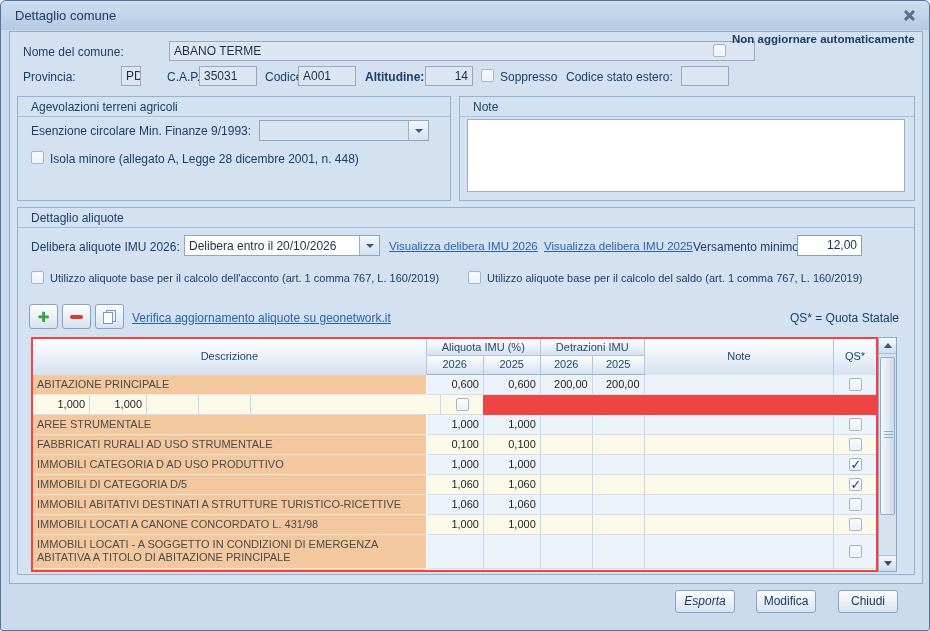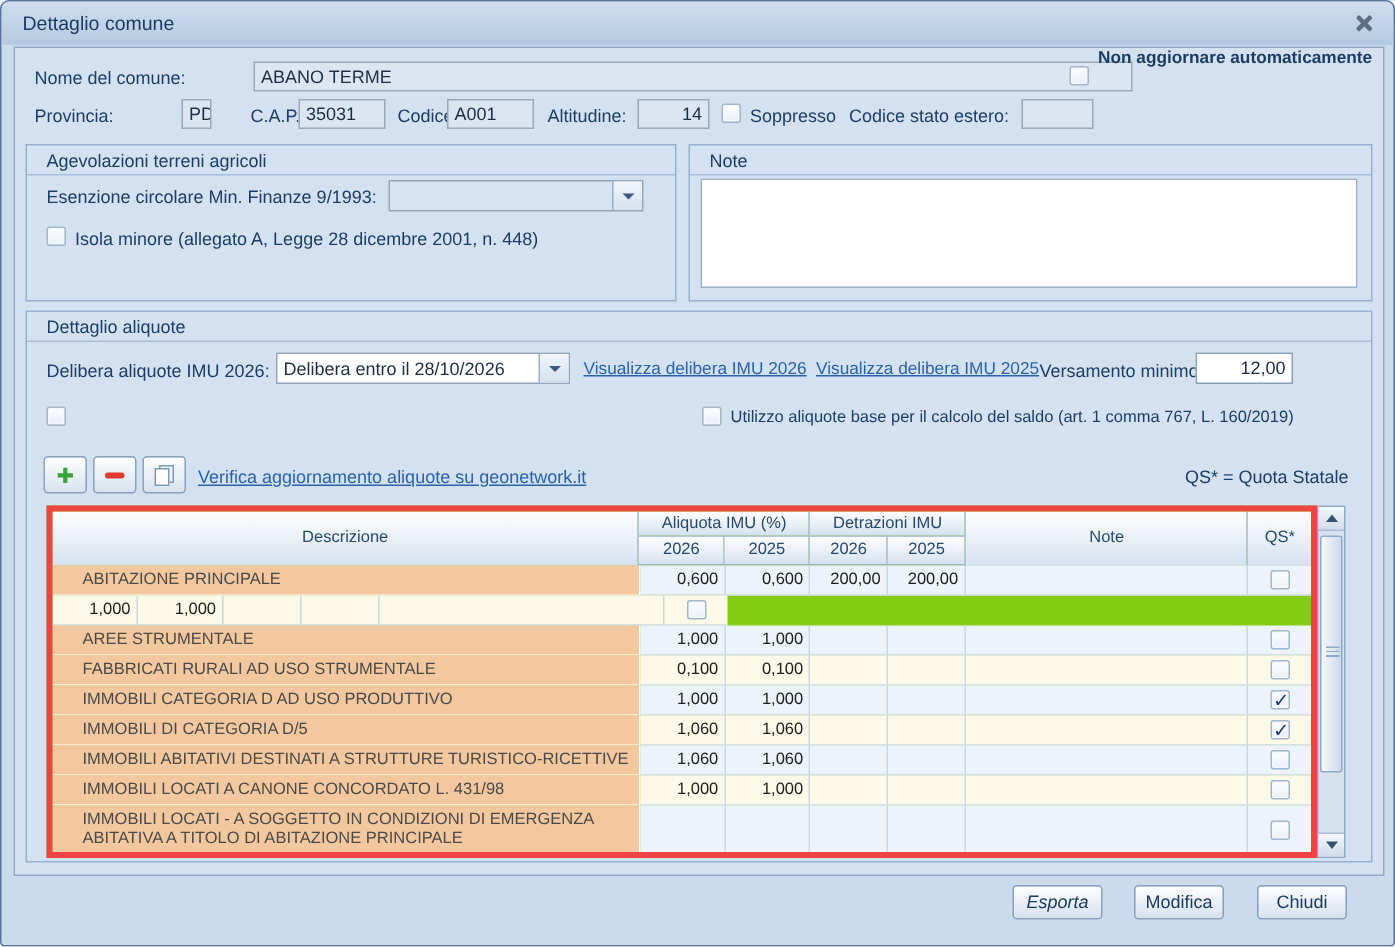--- a/index.html
+++ b/index.html
@@ -46,38 +46,38 @@
     border:1px solid #9ab0ca;font-size:12px;}
   
   .tbtn{position:absolute;width:29px;height:25px;border:1px solid #8aa2c0;border-radius:3px;
     background:linear-gradient(#fefefe,#d7e2f0);display:flex;align-items:center;justify-content:center;cursor:pointer;}
   .plus-g{color:var(--plus-icon,#3aa43a);font-size:14px;font-weight:bold;line-height:14px;}
   .minus-g{width:13px;height:4px;background:var(--minus-icon,#df3a2c);border-radius:2px;}
   .copy-g{position:relative;width:13px;height:14px;}
   .copy-g::before{content:"";position:absolute;right:0;top:0;width:8px;height:10px;background:#eef4fb;border:1px solid #7e98b5;}
   .copy-g::after{content:"";position:absolute;left:0;bottom:0;width:8px;height:10px;background:#ffffff;border:1px solid #7e98b5;}
   
-  .tbl{position:absolute;left:30px;top:336px;width:847px;height:235px;border:4px solid #ef4444;
-    background:#84cc16;overflow:hidden;font-size:11px;}
+  .tbl{position:absolute;left:30px;top:336px;width:847px;height:235px;border:2px solid #ef4444;
+    background:#ef4444;overflow:hidden;font-size:11px;}
   .thead{display:flex;height:36px;border-bottom:1px solid #9db2cc;}
   .hc{background:linear-gradient(#fefefe,#d6e2f0);color:#25496f;text-align:center;
     border-right:1px solid #b2c6dd;overflow:hidden;white-space:nowrap;}
   .hc.full{height:36px;line-height:34px;}
   .hgroup{display:flex;flex-direction:column;}
   .hgroup .top{height:18px;line-height:17px;border-bottom:1px solid #b2c6dd;}
   .hyears{display:flex;height:18px;}
   .hyears .hc{line-height:16px;height:18px;}
   .c1{width:395px;}.c2{width:57px;}.c3{width:57px;}.c4{width:52px;}.c5{width:52px;}.c6{width:190px;}.c7{width:42px;border-right:none;}
   .trow{display:flex;height:20px;}
   .trow.tall{height:34px;}
   .tcell{border-right:1px solid #c9d8ea;border-bottom:1px solid #d3e0ee;overflow:hidden;white-space:nowrap;}
   .trow.even .tcell{background:var(--row-even,#edf3fa);}
   .trow.odd .tcell{background:var(--row-odd,#fdf9e8);}
   .tcell.desc{background:var(--desc-cell,#f4c89e) !important;border-right:1px solid #ffffff;
-    border-bottom:1px solid #f7e6d2;color:#4a4a4a;padding:0 20px;line-height:19px;}
+    border-bottom:1px solid #f7e6d2;color:#4a4a4a;padding:0 4px;line-height:19px;}
   .trow.tall .tcell.desc{white-space:normal;line-height:13px;padding-top:3px;}
   .tcell.numc{text-align:right;padding:0 4px;line-height:19px;color:#1e1e1e;}
   .tcell.qsc{display:flex;align-items:center;justify-content:center;border-right:none;}
   .tcell .cb{position:relative;flex:none;}
   
   .sbar{position:absolute;left:877px;top:336px;width:19px;height:235px;border:1px solid #8fa9c7;
     background:#d7e2ef;}
   .sbtn{position:absolute;left:0;width:17px;height:16px;background:linear-gradient(#f4f8fc,#cfdcec);
     display:flex;align-items:center;justify-content:center;}
   .sbtn.up{top:0;border-bottom:1px solid #aabdd6;}
@@ -109,21 +109,21 @@
   <div class="fld" style="left:120px;top:40px;width:586px;margin-left:48px;">ABANO TERME</div>
   <span class="cb" style="left:712px;top:43px;"></span>
   <span class="lbl b" style="left:731px;top:32px;text-align:center;">Non aggiornare automaticamente</span>
 
   <span class="lbl" style="left:22px;top:69px;">Provincia:</span>
   <div class="fld" style="left:120px;top:65px;width:20px;">PD</div>
   <span class="lbl" style="left:166px;top:69px;">C.A.P.:</span>
   <div class="fld" style="left:198px;top:65px;width:58px;">35031</div>
   <span class="lbl" style="left:264px;top:69px;">Codice:</span>
   <div class="fld" style="left:297px;top:65px;width:58px;">A001</div>
-  <span class="lbl" style="left:364px;top:69px;">Altitudine:</span>
+  <span class="lbl" style="left:364px;top:69px;font-weight:bold;">Altitudine:</span>
   <div class="fld num" style="left:424px;top:65px;width:48px;">14</div>
   <span class="cb" style="left:480px;top:68px;"></span>
   <span class="lbl" style="left:499px;top:69px;">Soppresso</span>
   <span class="lbl" style="left:565px;top:69px;">Codice stato estero:</span>
   <div class="fld" style="left:680px;top:65px;width:48px;"></div>
 
   <div class="group" style="left:16px;top:95px;width:434px;height:105px;">
     <div class="group-title">Agevolazioni terreni agricoli</div>
   </div>
   <span class="lbl" style="left:30px;top:123px;">Esenzione circolare Min. Finanze 9/1993:</span>
@@ -137,29 +137,30 @@
   <div class="group" style="left:458px;top:95px;width:456px;height:105px;">
     <div class="group-title">Note</div>
   </div>
   <div class="notebox"></div>
 
   <div class="group" style="left:16px;top:206px;width:898px;height:368px;">
     <div class="group-title">Dettaglio aliquote</div>
   </div>
   <span class="lbl" style="left:30px;top:239px;">Delibera aliquote IMU 2026:</span>
   <div class="dd white" style="left:183px;top:234px;width:196px;">
-    <span class="dd-text">Delibera entro il 28/10/2026</span>
+    <span class="dd-text">Delibera entro il 20/10/2026</span>
     <span class="dd-btn"></span>
   </div>
   <a class="link" style="left:388px;top:239px;">Visualizza delibera IMU 2026</a>
   <a class="link" style="left:543px;top:239px;">Visualizza delibera IMU 2025</a>
   <span class="lbl" style="left:692px;top:239px;">Versamento minimo:</span>
   <div class="fld num white" style="left:796px;top:234px;width:65px;height:21px;border-color:#8aa0ba;">12,00</div>
 
   <span class="cb" style="left:30px;top:270px;"></span>
+  <span class="lbl" style="left:49px;top:271px;font-size:11px;">Utilizzo aliquote base per il calcolo dell'acconto (art. 1 comma 767, L. 160/2019)</span>
   <span class="cb" style="left:467px;top:270px;"></span>
   <span class="lbl" style="left:486px;top:271px;font-size:11px;">Utilizzo aliquote base per il calcolo del saldo (art. 1 comma 767, L. 160/2019)</span>
 
   <div class="tbtn" style="left:28px;top:303px;">
       <span class="plus-g">✚</span>
     </div>
   <div class="tbtn" style="left:61px;top:303px;">
       <span class="minus-g"></span>
     </div>
   <div class="tbtn" style="left:94px;top:303px;">

